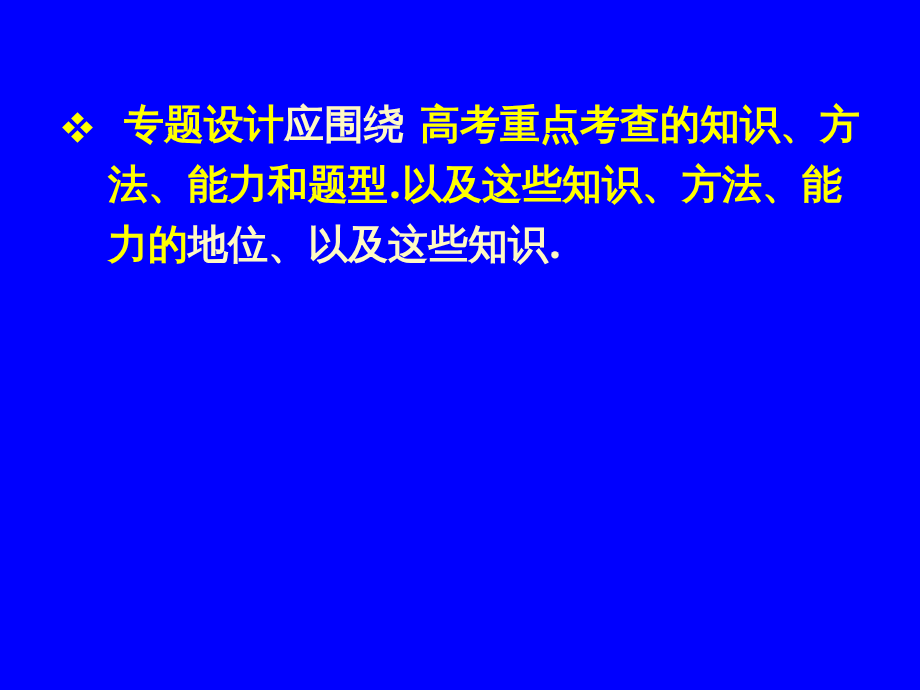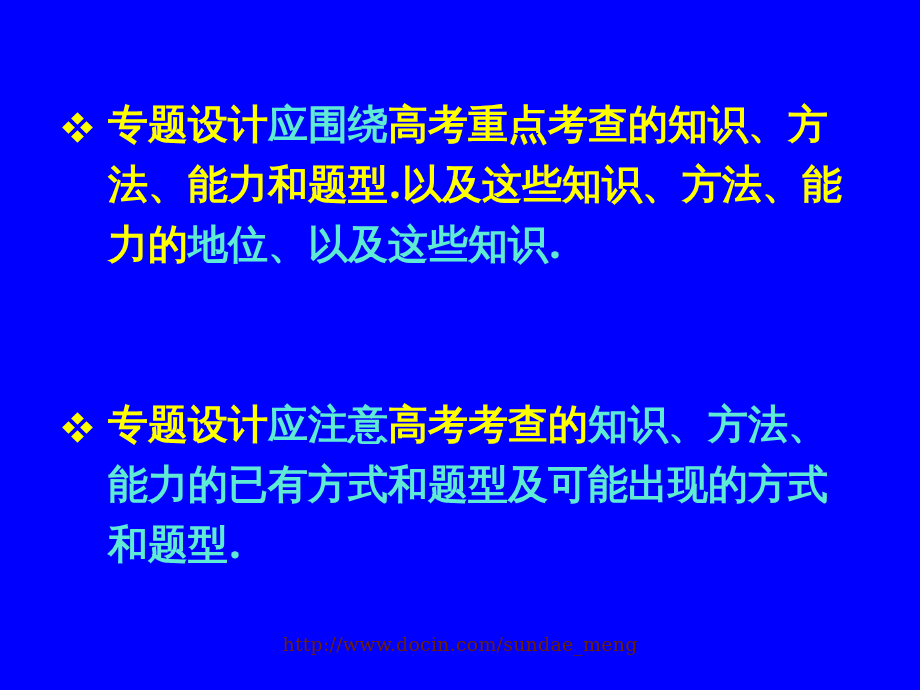--- a/index.html
+++ b/index.html
@@ -61,22 +61,22 @@
     width: 9px;
     height: 9px;
     background: #ffff00;
     transform: rotate(45deg);
   }
   .bullet-marker i.d-top    { left: 9px;  top: 0px; }
   .bullet-marker i.d-left   { left: 0px;  top: 9px; }
   .bullet-marker i.d-right  { left: 18px; top: 9px; }
   .bullet-marker i.d-bottom { left: 9px;  top: 18px; }
 
-  .hl { color: #ffff00; }
-  .pl { color: #5eead4; }
+  .hl { color: #ffff00; margin-left: 16px; }
+  .pl { color: #fef9c3; }
 
   
   #footer-watermark {
     position: absolute;
     left: 0;
     top: 632px;
     width: 920px;
     text-align: center;
     font-family: "DejaVu Serif", "Liberation Serif", serif;
     font-weight: normal;
@@ -96,27 +96,15 @@
       <span class="bullet-marker">
         <i class="d-top"></i>
           <i class="d-left"></i>
           <i class="d-right"></i>
           <i class="d-bottom"></i>
       </span>
       <span class="hl">专题设计</span><span class="pl">应围绕</span><span class="hl">高考重点考查的知识、方法、能力和题型.以及这些知识、方法、能力的</span><span class="pl">地位、以及这些知识.</span>
     </div>
   </div>
 
-  <div class="bullet-block" id="bullet-block-2">
-    <div class="bullet-body">
-      <span class="bullet-marker">
-        <i class="d-top"></i>
-          <i class="d-left"></i>
-          <i class="d-right"></i>
-          <i class="d-bottom"></i>
-      </span>
-      <span class="hl">专题设计</span><span class="pl">应注意</span><span class="hl">高考考查的</span><span class="pl">知识、方法、能力的已有方式和题型及可能出现的方式和题型.</span>
-    </div>
-  </div>
 
-  <div id="footer-watermark">http://www.docin.com/sundae_meng</div>
 
 </div>
 
 </body></html>

